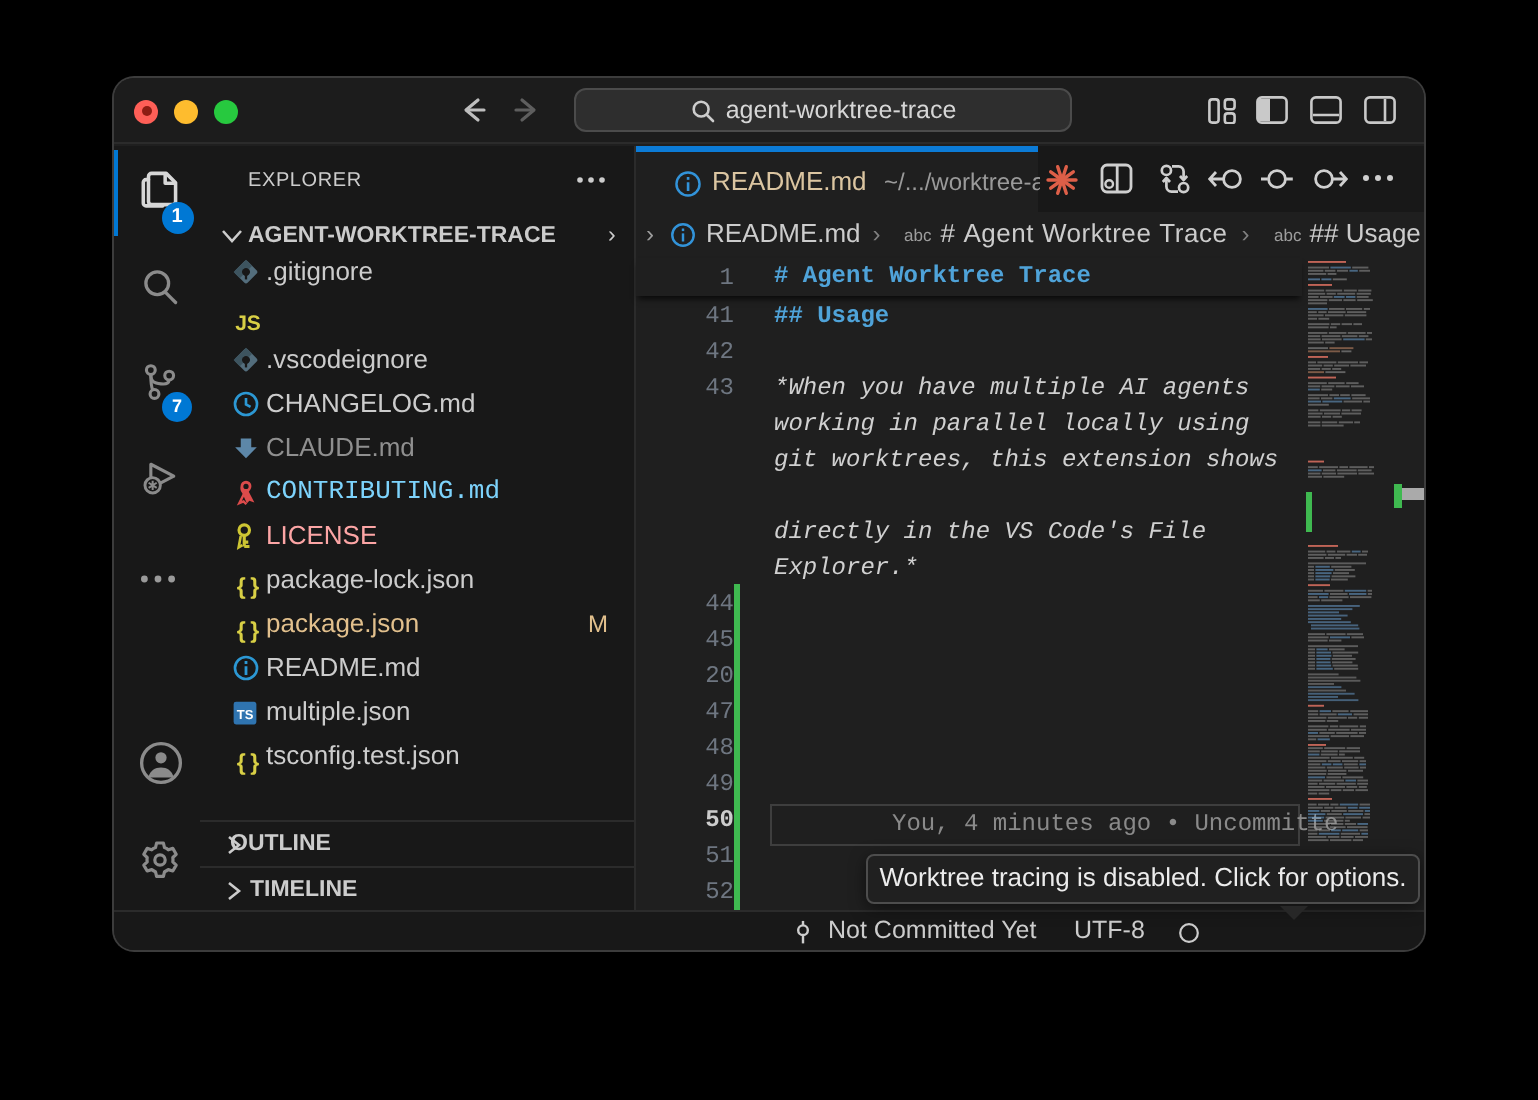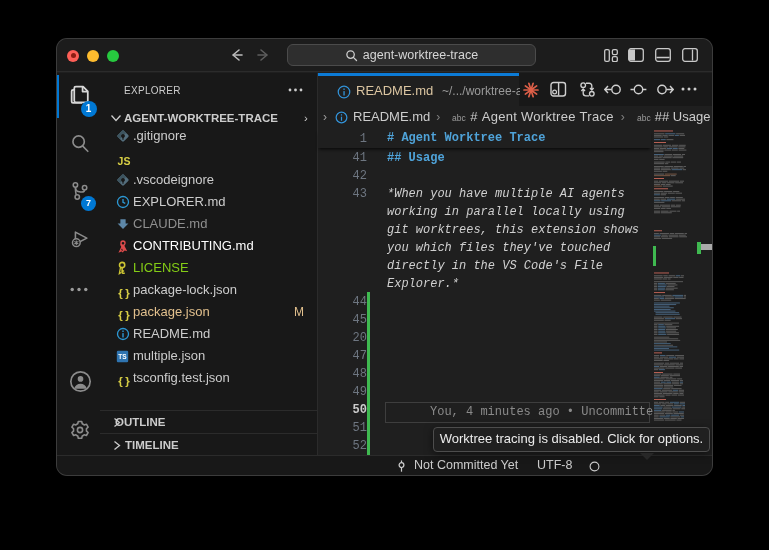--- a/index.html
+++ b/index.html
@@ -29,21 +29,21 @@
 .item { position:absolute; left:0; width:217px; height:22px; line-height:22px; font-size:13px; color:#cccccc; }
 .item .ficon { position:absolute; left:16px; top:3px; width:16px; height:16px; text-align:center; }
 .item .lab { position:absolute; left:33px; top:0; white-space:nowrap; }
 .sep { position:absolute; left:0; width:218px; border-top:1px solid #2b2b2b; }
 
 .editor { position:absolute; left:261px; top:34px; width:394px; height:382px; background:#1f1f1f; }
 .tabstrip { position:absolute; left:0; top:0; width:394px; height:33px; background:#181818; }
 .tab { position:absolute; left:0; top:0; width:201px; height:33px; background:#1f1f1f; border-top:3px solid #0c7bd6; font-size:13px; color:#dbc5a1; }
 .crumbs { position:absolute; left:0; top:33px; width:394px; height:22px; background:#1f1f1f; color:#c2c2c2; font-size:13px; line-height:22px; white-space:nowrap; overflow:hidden; }
 .sticky { position:absolute; left:0; top:55px; width:333px; height:19px; background:#1f1f1f; box-shadow:0 2.5px 3px -1px rgba(0,0,0,0.7); z-index:3; }
-.code { font-family:"Liberation Mono", monospace; font-size:12px; }
+.code { font-family:"Liberation Mono", monospace; font-size:12px;margin-left:16px; }
 .ln { position:absolute; left:0; width:49px; text-align:right; color:#6e7681; font-family:"Liberation Mono", monospace; font-size:12px; line-height:18px; height:18px; }
 .cl { position:absolute; left:69px; white-space:pre; font-family:"Liberation Mono", monospace; font-size:12px; line-height:18px; height:18px; color:#d4d4d4; }
 .head-md { color:#4fa3d9; font-weight:bold; }
 .gbar { position:absolute; left:48.5px; width:3.5px; background:#3fb950; }
 .minimap { position:absolute; left:334px; top:55px; width:44px; height:327px; overflow:hidden; }
 .tooltip {
   position:absolute; left:115px; top:354px; width:277px; height:25px; z-index:9;
   background:#202020; border:1px solid #4d4d4d; border-radius:4px;
   color:#ececec; font-size:13px; line-height:22px; text-align:center;
   box-shadow:0 2px 8px rgba(0,0,0,.5);
@@ -187,48 +187,48 @@
         </span>
         <span class="lab" style="color:#cccccc;">.vscodeignore</span>
       </div>
     <div class="item" style="top:118px;">
         <span class="ficon">
           <svg width="14" height="14" viewBox="0 0 16 16" style="margin-top:1px;">
             <circle cx="8" cy="8" r="6.3" stroke="#2c98d4" stroke-width="1.5" fill="none"></circle>
             <path d="M8 4.5 V8.3 L10.6 9.6" stroke="#2c98d4" stroke-width="1.5" fill="none"></path>
           </svg>
         </span>
-        <span class="lab" style="color:#cccccc;">EXPLORER.md</span>
+        <span class="lab" style="color:#cccccc;">CHANGELOG.md</span>
       </div>
     <div class="item" style="top:140px;">
         <span class="ficon">
           <svg width="14" height="14" viewBox="0 0 16 16" style="margin-top:1px;">
             <path d="M5 2.5 h6 v5 h3.2 L8 13.8 L1.8 7.5 H5 z" fill="#5d87a8"></path>
           </svg>
         </span>
         <span class="lab" style="color:#8f8f8f;">CLAUDE.md</span>
       </div>
     <div class="item" style="top:162px;">
         <span class="ficon">
           <svg width="14" height="14" viewBox="0 0 16 16" style="margin-top:1px;">
             <path d="M8 1.5 a3.1 3.1 0 0 1 3.1 3.1 c0 1.4 -.8 2.3 -1.5 3.2 L12.8 14 l-2.9 -1 L8.5 14.6 L6 8.9 A 4.8 4.8 0 0 1 4.9 4.6 A3.1 3.1 0 0 1 8 1.5 z M8 3.3 a1.5 1.5 0 1 0 0 3 a1.5 1.5 0 0 0 0 -3 z" fill="#dc4b4b"></path>
             <path d="M7 8.7 L4.2 14.4 L6.6 13.4 L8.2 15" stroke="#dc4b4b" stroke-width="1.4" fill="none"></path>
           </svg>
         </span>
-        <span class="lab" style="color:#ffffff;">CONTRIBUTING.md</span>
+        <span class="lab" style="color:#7dd3fc;font-family:Liberation Mono, monospace;">CONTRIBUTING.md</span>
       </div>
     <div class="item" style="top:184px;">
         <span class="ficon">
           <svg width="14" height="14" viewBox="0 0 16 16" style="margin-top:1px;">
             <circle cx="7" cy="4.6" r="3" stroke="#cdc533" stroke-width="1.8" fill="none"></circle>
             <path d="M7 7.6 L7 14 M7 14 L10 14 M7 11.5 L9.3 11.5" stroke="#cdc533" stroke-width="1.8" fill="none"></path>
             <path d="M5 8 L3.8 14.5 L6 13.2" stroke="#cdc533" stroke-width="1.5" fill="none"></path>
           </svg>
         </span>
-        <span class="lab" style="color:#84cc16;">LICENSE</span>
+        <span class="lab" style="color:#fca5a5;">LICENSE</span>
       </div>
     <div class="item" style="top:206px;">
         <span class="ficon"><span style="color:#d8cf45;font-size:11.5px;font-weight:bold;line-height:16px;">{ }</span></span>
         <span class="lab" style="color:#cccccc;">package-lock.json</span>
       </div>
     <div class="item" style="top:228px;">
         <span class="ficon"><span style="color:#d8cf45;font-size:11.5px;font-weight:bold;line-height:16px;">{ }</span></span>
         <span class="lab" style="color:#e2c08d;">package.json</span>
         <span style="position:absolute;left:194px;color:#e2c08d;font-size:12px;">M</span>
       </div>
@@ -341,21 +341,20 @@
         <span class="ln" style="top:0.5px;">1</span>
         <span class="cl head-md" style="top:0;">#&nbsp;Agent&nbsp;Worktree&nbsp;Trace</span>
       </div>
     <span class="ln" style="top:76px;">41</span>
     <span class="cl head-md" style="top:76px;">##&nbsp;Usage</span>
     <span class="ln" style="top:94px;">42</span>
     <span class="ln" style="top:112px;">43</span>
     <span class="cl" style="top:112px;font-style:italic;color:#d0d0d0;">*When&nbsp;you&nbsp;have&nbsp;multiple&nbsp;AI&nbsp;agents</span>
     <span class="cl" style="top:130px;font-style:italic;color:#d0d0d0;">working&nbsp;in&nbsp;parallel&nbsp;locally&nbsp;using</span>
     <span class="cl" style="top:148px;font-style:italic;color:#d0d0d0;">git&nbsp;worktrees,&nbsp;this&nbsp;extension&nbsp;shows</span>
-    <span class="cl" style="top:166px;font-style:italic;color:#d0d0d0;">you&nbsp;which&nbsp;files&nbsp;they've&nbsp;touched</span>
     <span class="cl" style="top:184px;font-style:italic;color:#d0d0d0;">directly&nbsp;in&nbsp;the&nbsp;VS&nbsp;Code's&nbsp;File</span>
     <span class="cl" style="top:202px;font-style:italic;color:#d0d0d0;">Explorer.*</span>
     <span class="ln" style="top:220px;">44</span>
     <span class="ln" style="top:238px;">45</span>
     <span class="ln" style="top:256px;">20</span>
     <span class="ln" style="top:274px;">47</span>
     <span class="ln" style="top:292px;">48</span>
     <span class="ln" style="top:310px;">49</span>
     <span class="ln" style="top:328px;color:#cccccc;font-weight:bold;">50</span>
     <span class="ln" style="top:346px;">51</span>

